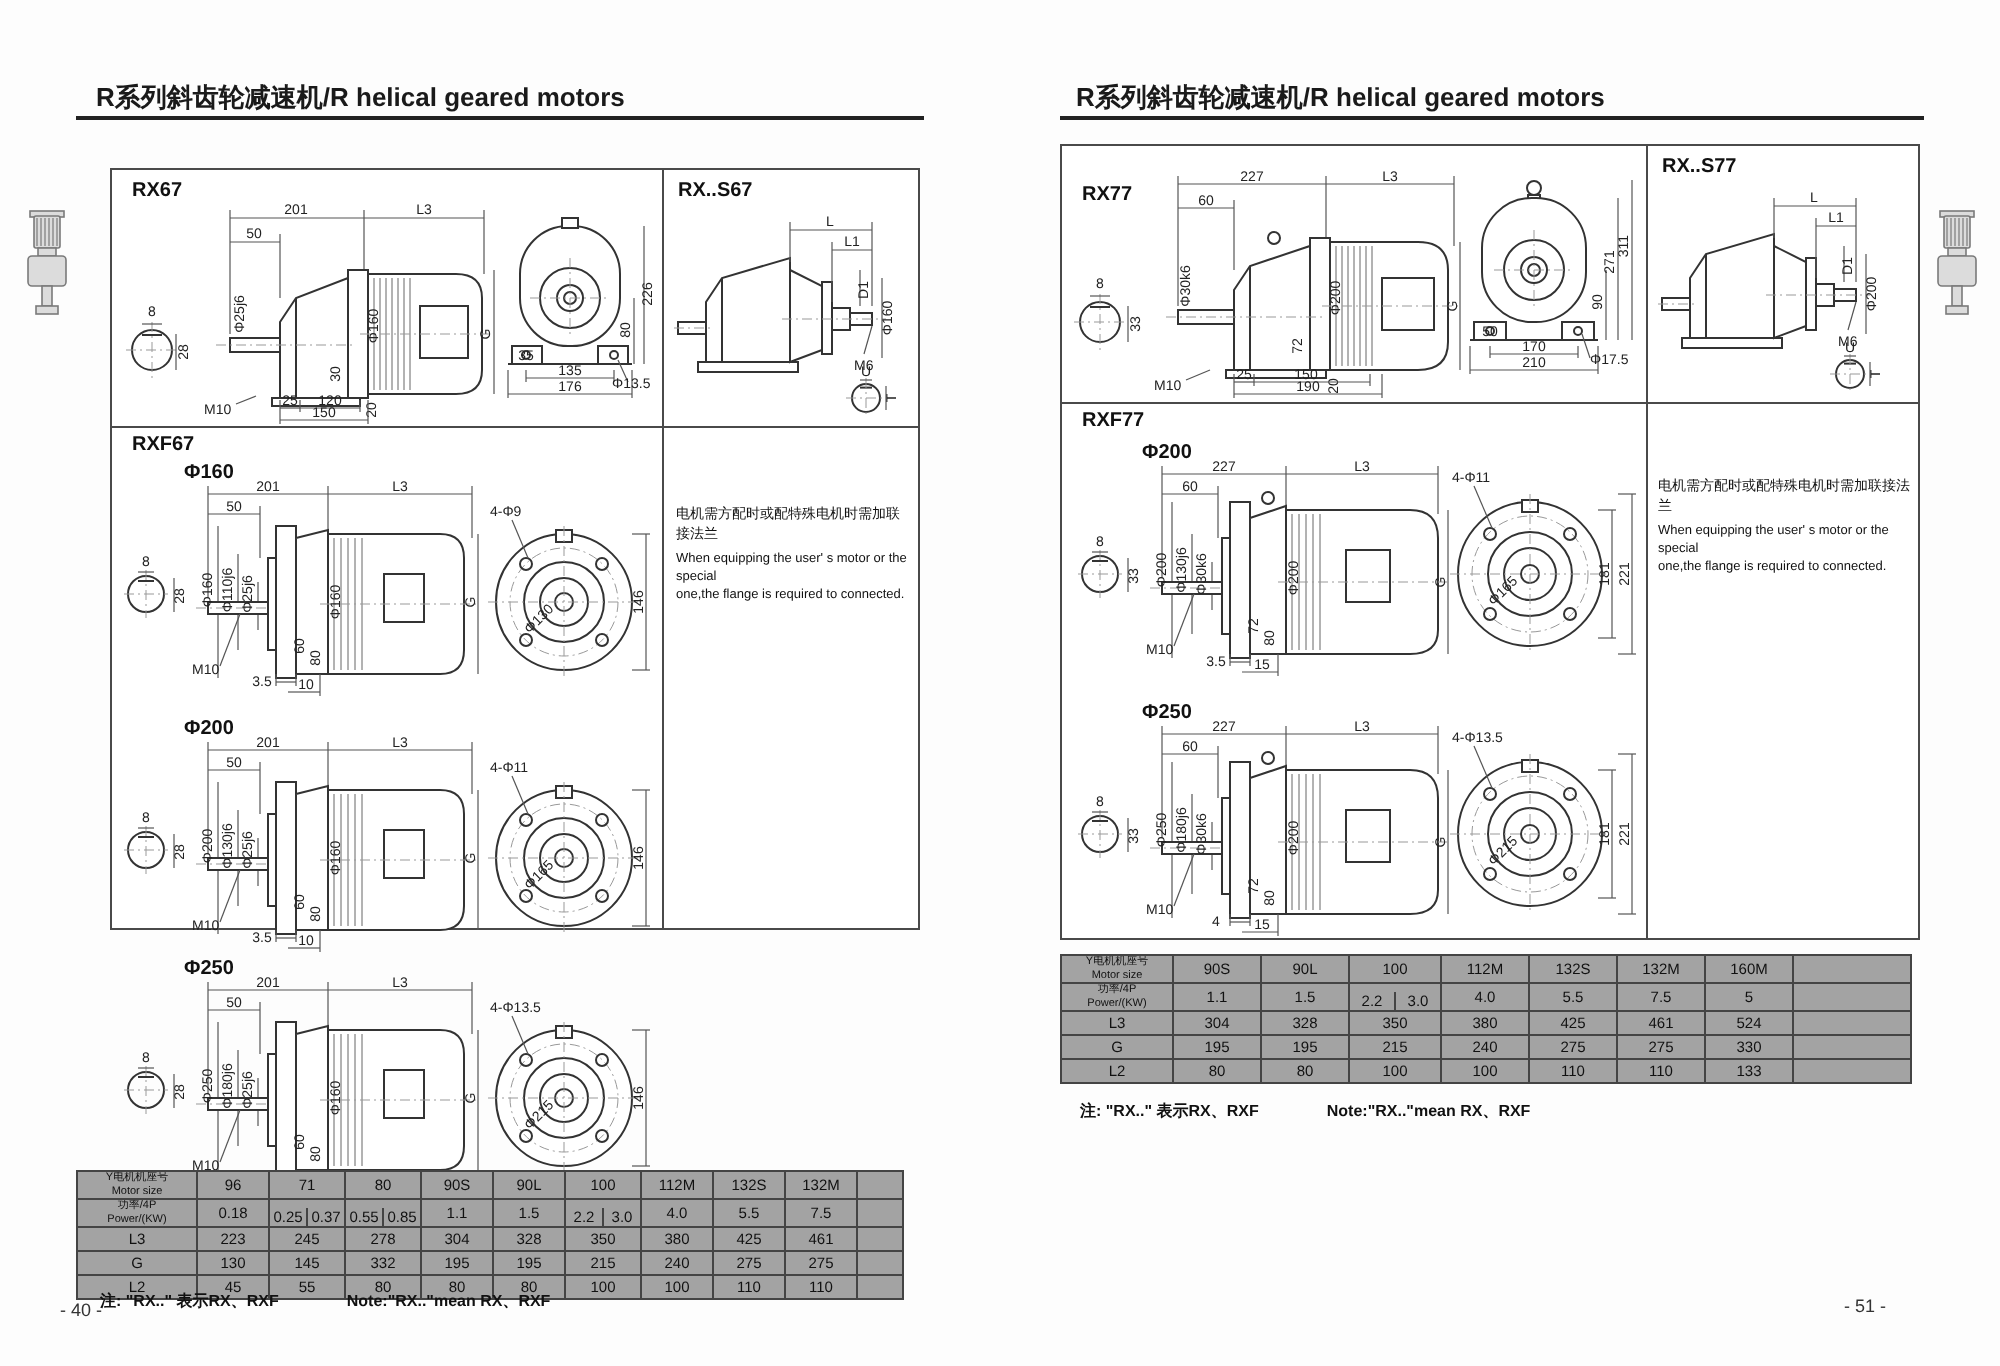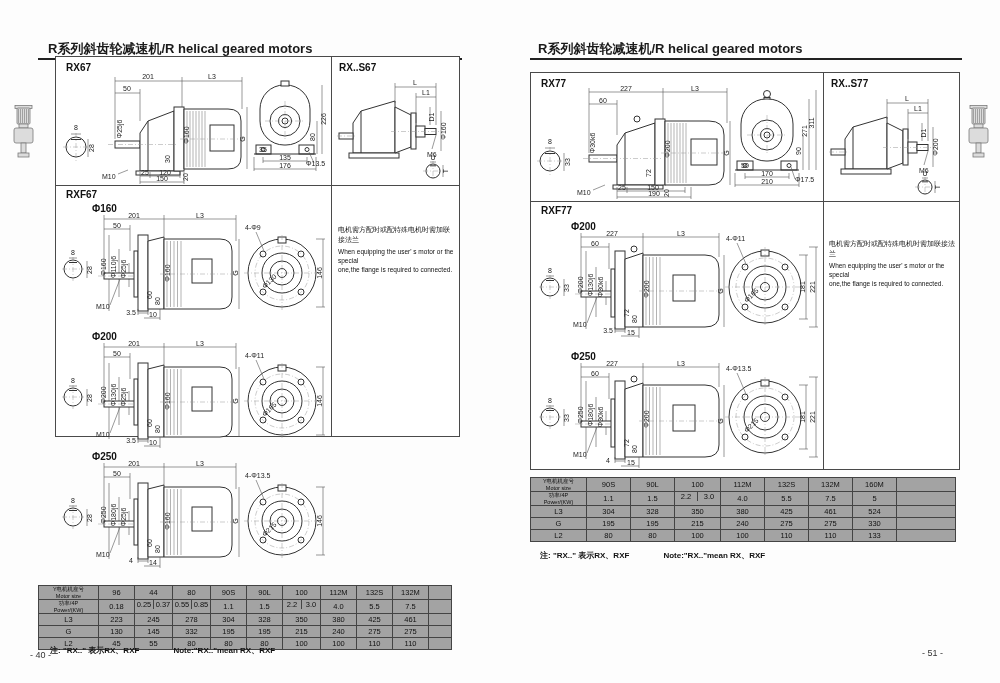--- a/index.html
+++ b/index.html
@@ -5,40 +5,40 @@
 *{margin:0;padding:0;box-sizing:border-box}
 html,body{width:1000px;height:683px;background:#fdfdfd;font-family:"Liberation Sans",sans-serif;color:#111;position:relative;overflow:hidden}
 .page{position:absolute;top:0;height:683px}
 #pageL{left:38px;width:424px}
 #pageR{left:530px;width:432px}
 .ptitle{position:absolute;top:40px;font-size:13px;color:#1a1a1a;white-space:nowrap}
 #pageL .ptitle{left:10px}
 #pageR .ptitle{left:8px}
 .trule{position:absolute;top:58px;left:0;width:100%;height:2px;background:#222}
 .box{position:absolute;border:1px solid #4a4a4a;background:#fff}
-#pageL .box{top:56px;left:17px;width:405px;height:381px}
+#pageL .box{top:84px;left:17px;width:405px;height:381px}
 #pageR .box{top:72px;left:0;width:430px;height:398px}
 .vdiv{position:absolute;top:0;bottom:0;width:1px;background:#4a4a4a}
 .hdiv{position:absolute;left:0;right:0;height:1px;background:#4a4a4a}
 .dlabel{position:absolute;font-weight:bold;font-size:10px;color:#111;white-space:nowrap}
 svg.drw{position:absolute;overflow:visible}
 svg text{font-family:"Liberation Sans",sans-serif;font-size:7px;fill:#222}
 .tm{text-anchor:middle}
 .ln{fill:none;stroke:#333;stroke-width:1}
 .fl{fill:#fff;stroke:#333;stroke-width:1}
 .dim{fill:none;stroke:#555;stroke-width:0.6}
 .cl{fill:none;stroke:#999;stroke-width:0.5;stroke-dasharray:5 2 1 2}
 .fin{stroke:#666;stroke-width:0.5}
 .notebox{position:absolute;font-size:6.5px;line-height:1.4;color:#111}
 .notebox .cn{font-size:7px;margin-bottom:2px}
 table.dims{position:absolute;border-collapse:collapse;table-layout:fixed;font-size:7.5px;text-align:center;color:#111;background:#a3a3a3}
 table.dims td{border:1px solid #444;padding:0;height:12px;overflow:hidden;white-space:nowrap}
 table.dims tr:first-child td{height:14px}
 .hl div{font-size:5.5px;line-height:1.2}
-.split{display:flex;height:100%;align-items:flex-start}
+.split{display:flex;height:100%;align-items:flex-end}
 .split span{flex:1}
 .split span:first-child{border-right:1px solid #444}
 .fnote{position:absolute;font-size:8px;font-weight:bold;color:#111;white-space:nowrap}
 .pageno{position:absolute;font-size:9px;color:#333}
 </style>
 </head>
 <body>
 
 <svg class="drw" style="left:8px;top:104px" width="30" height="58" viewBox="0 0 30 58">
  <g fill="#dcdcdc" stroke="#7a7a7a" stroke-width="0.8">
@@ -516,21 +516,21 @@
         <col style="width:36px">
         <col>
       </colgroup>
   <tbody>
         <tr>
    <td class="hl">
             <div>Y电机机座号</div>
             <div>Motor size</div>
           </td>
    <td>96</td>
-          <td>44</td>
+          <td>71</td>
           <td>80</td>
           <td>90S</td>
           <td>90L</td>
           <td>100</td>
           <td>112M</td>
           <td>132S</td>
           <td>132M</td>
           <td></td>
   </tr>
   <tr>
@@ -613,21 +613,21 @@
 </section>
 
 <section class="page" id="pageR">
  <h1 class="ptitle">R系列斜齿轮减速机/R helical geared motors</h1>
  <div class="trule"></div>
 
  <div class="box">
   <div class="vdiv" style="left:292px"></div>
   <div class="hdiv" style="top:128px"></div>
 
-  <div class="dlabel" style="left:10px;top:5px">RX77</div>
+  <div class="dlabel" style="left:10px;top:19px">RX77</div>
 
   <svg class="drw" style="left:2px;top:10px" width="200" height="118" viewBox="0 0 200 118">
    <g>
     <circle class="ln" cx="17" cy="78" r="10"></circle>
           <line class="ln" x1="12" y1="70.5" x2="22" y2="70.5"></line>
     <line class="cl" x1="17" y1="64" x2="17" y2="92"></line>
           <line class="cl" x1="4" y1="78" x2="30" y2="78"></line>
     <line class="dim" x1="12" y1="65" x2="22" y2="65"></line>
           <line class="dim" x1="31" y1="70" x2="31" y2="88"></line>
    </g>

